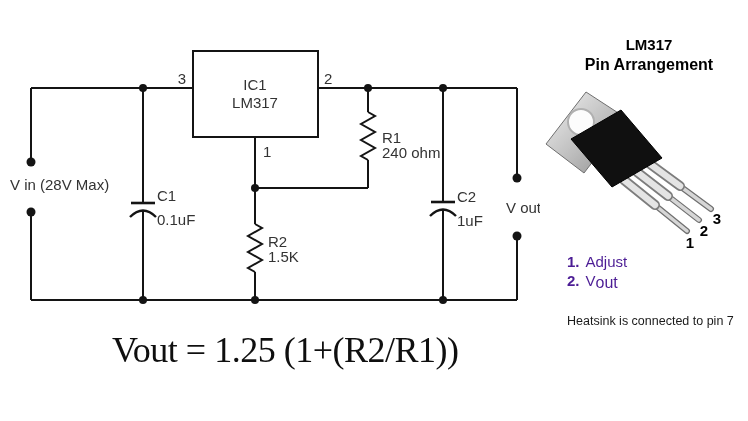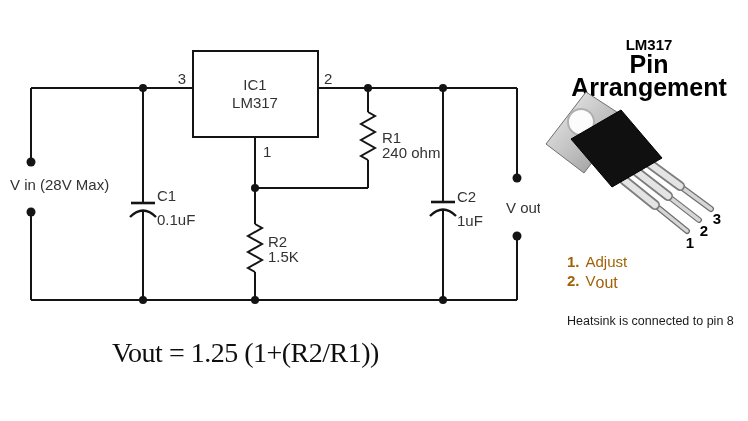--- a/index.html
+++ b/index.html
@@ -7,30 +7,30 @@
     position:relative;width:748px;height:421px;background:#ffffff;overflow:hidden;
     font-family:"Liberation Sans",sans-serif;
   }
   svg text{font-family:"Liberation Sans",sans-serif;}
   .st{font-size:15px;fill:#333333;}
   .ic-t{font-size:15px;fill:#333333;}
   .pinnum{font-size:15px;font-weight:bold;fill:#000000;}
   .schematic-svg{position:absolute;left:0;top:0;}
   .pkg-svg{position:absolute;left:535px;top:85px;}
   .formula{
-    position:absolute;left:112px;top:337px;width:420px;
-    font-family:"Liberation Serif",serif;font-size:28px;color:#0f0f0f;
+    position:absolute;left:112px;top:329px;width:420px;
+    font-family:"Liberation Serif",serif;font-size:36px;color:#0f0f0f;
     letter-spacing:-0.5px;white-space:nowrap;
   }
   .panel-title{
     position:absolute;left:553px;top:36px;width:192px;text-align:center;color:#000;
   }
   .panel-title .t1{font-size:15px;font-weight:bold;line-height:17px;}
-  .panel-title .t2{font-size:25px;font-weight:bold;line-height:23px;}
-  .pin-list{position:absolute;left:567px;top:252px;color:#a16207;}
+  .panel-title .t2{font-size:16px;font-weight:bold;line-height:23px;}
+  .pin-list{position:absolute;left:567px;top:252px;color:#4c1d95;}
   .pin-row{font-size:15px;line-height:19px;white-space:nowrap;}
   .pin-row .num{font-weight:bold;margin-right:6px;}
   .pin-row .sub{font-size:16px;position:relative;top:2px;}
   .heatsink-note{position:absolute;left:567px;top:314px;font-size:12.5px;color:#1a1a1a;white-space:nowrap;}
 </style>
 </head>
 <body>
 
 <div class="stage">
 
@@ -146,15 +146,15 @@
 
   <div class="pin-list">
     <div class="pin-row">
       <span class="num">1.</span><span>Adjust</span><span class="sub"></span>
     </div>
     <div class="pin-row">
       <span class="num">2.</span><span>V</span><span class="sub">out</span>
     </div>
   </div>
 
-  <div class="heatsink-note">Heatsink is connected to pin 8</div>
+  <div class="heatsink-note">Heatsink is connected to pin 7</div>
 
 </div>
 
 </body></html>

